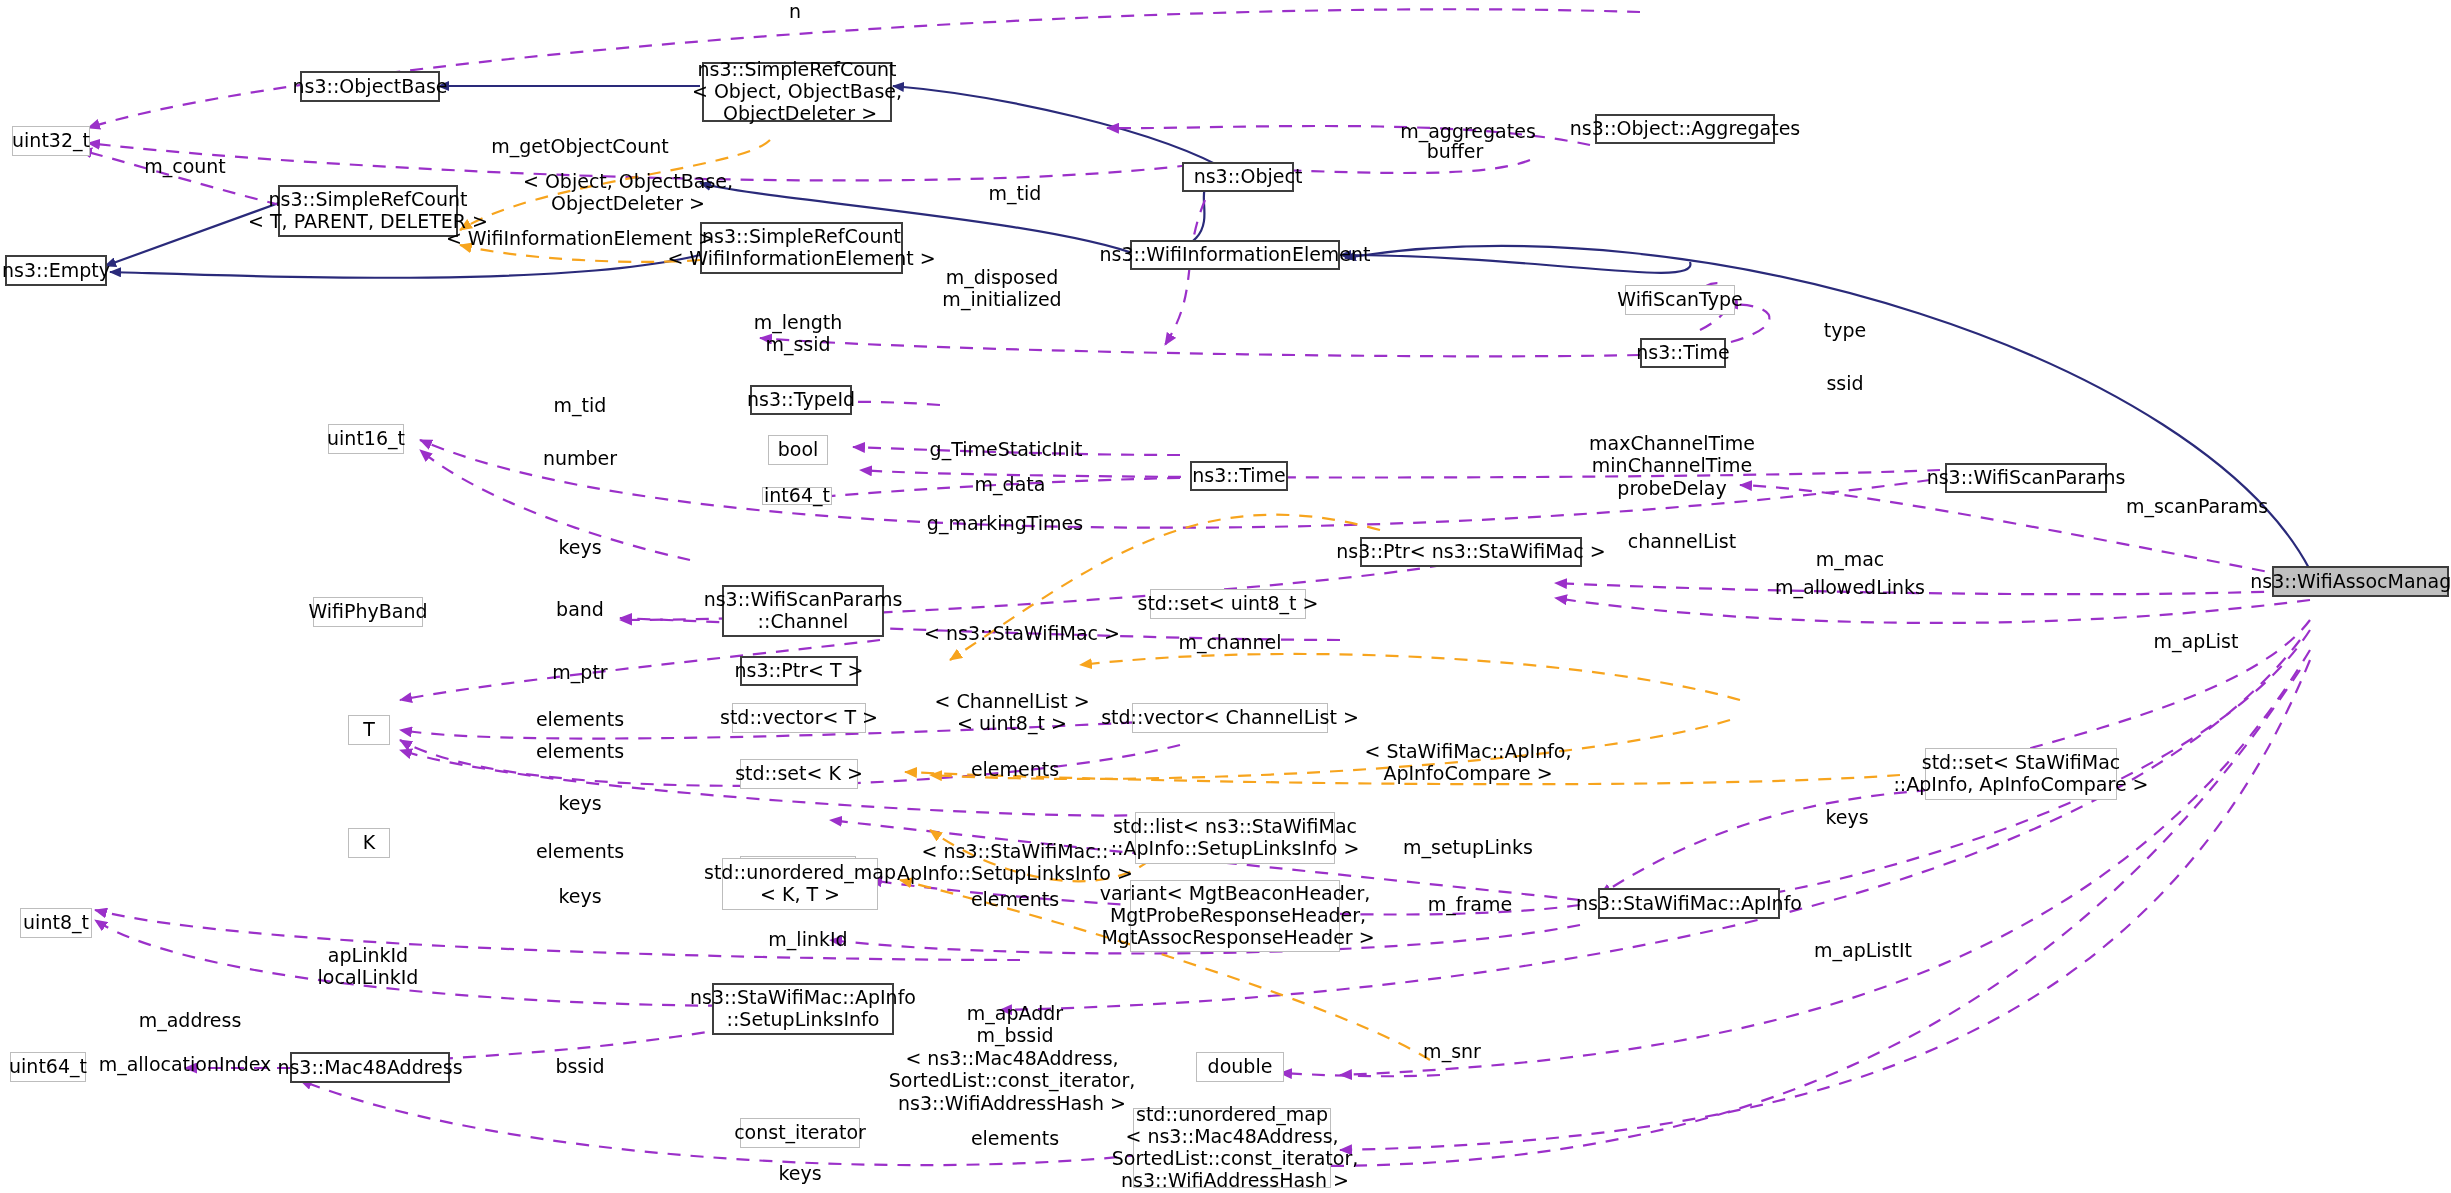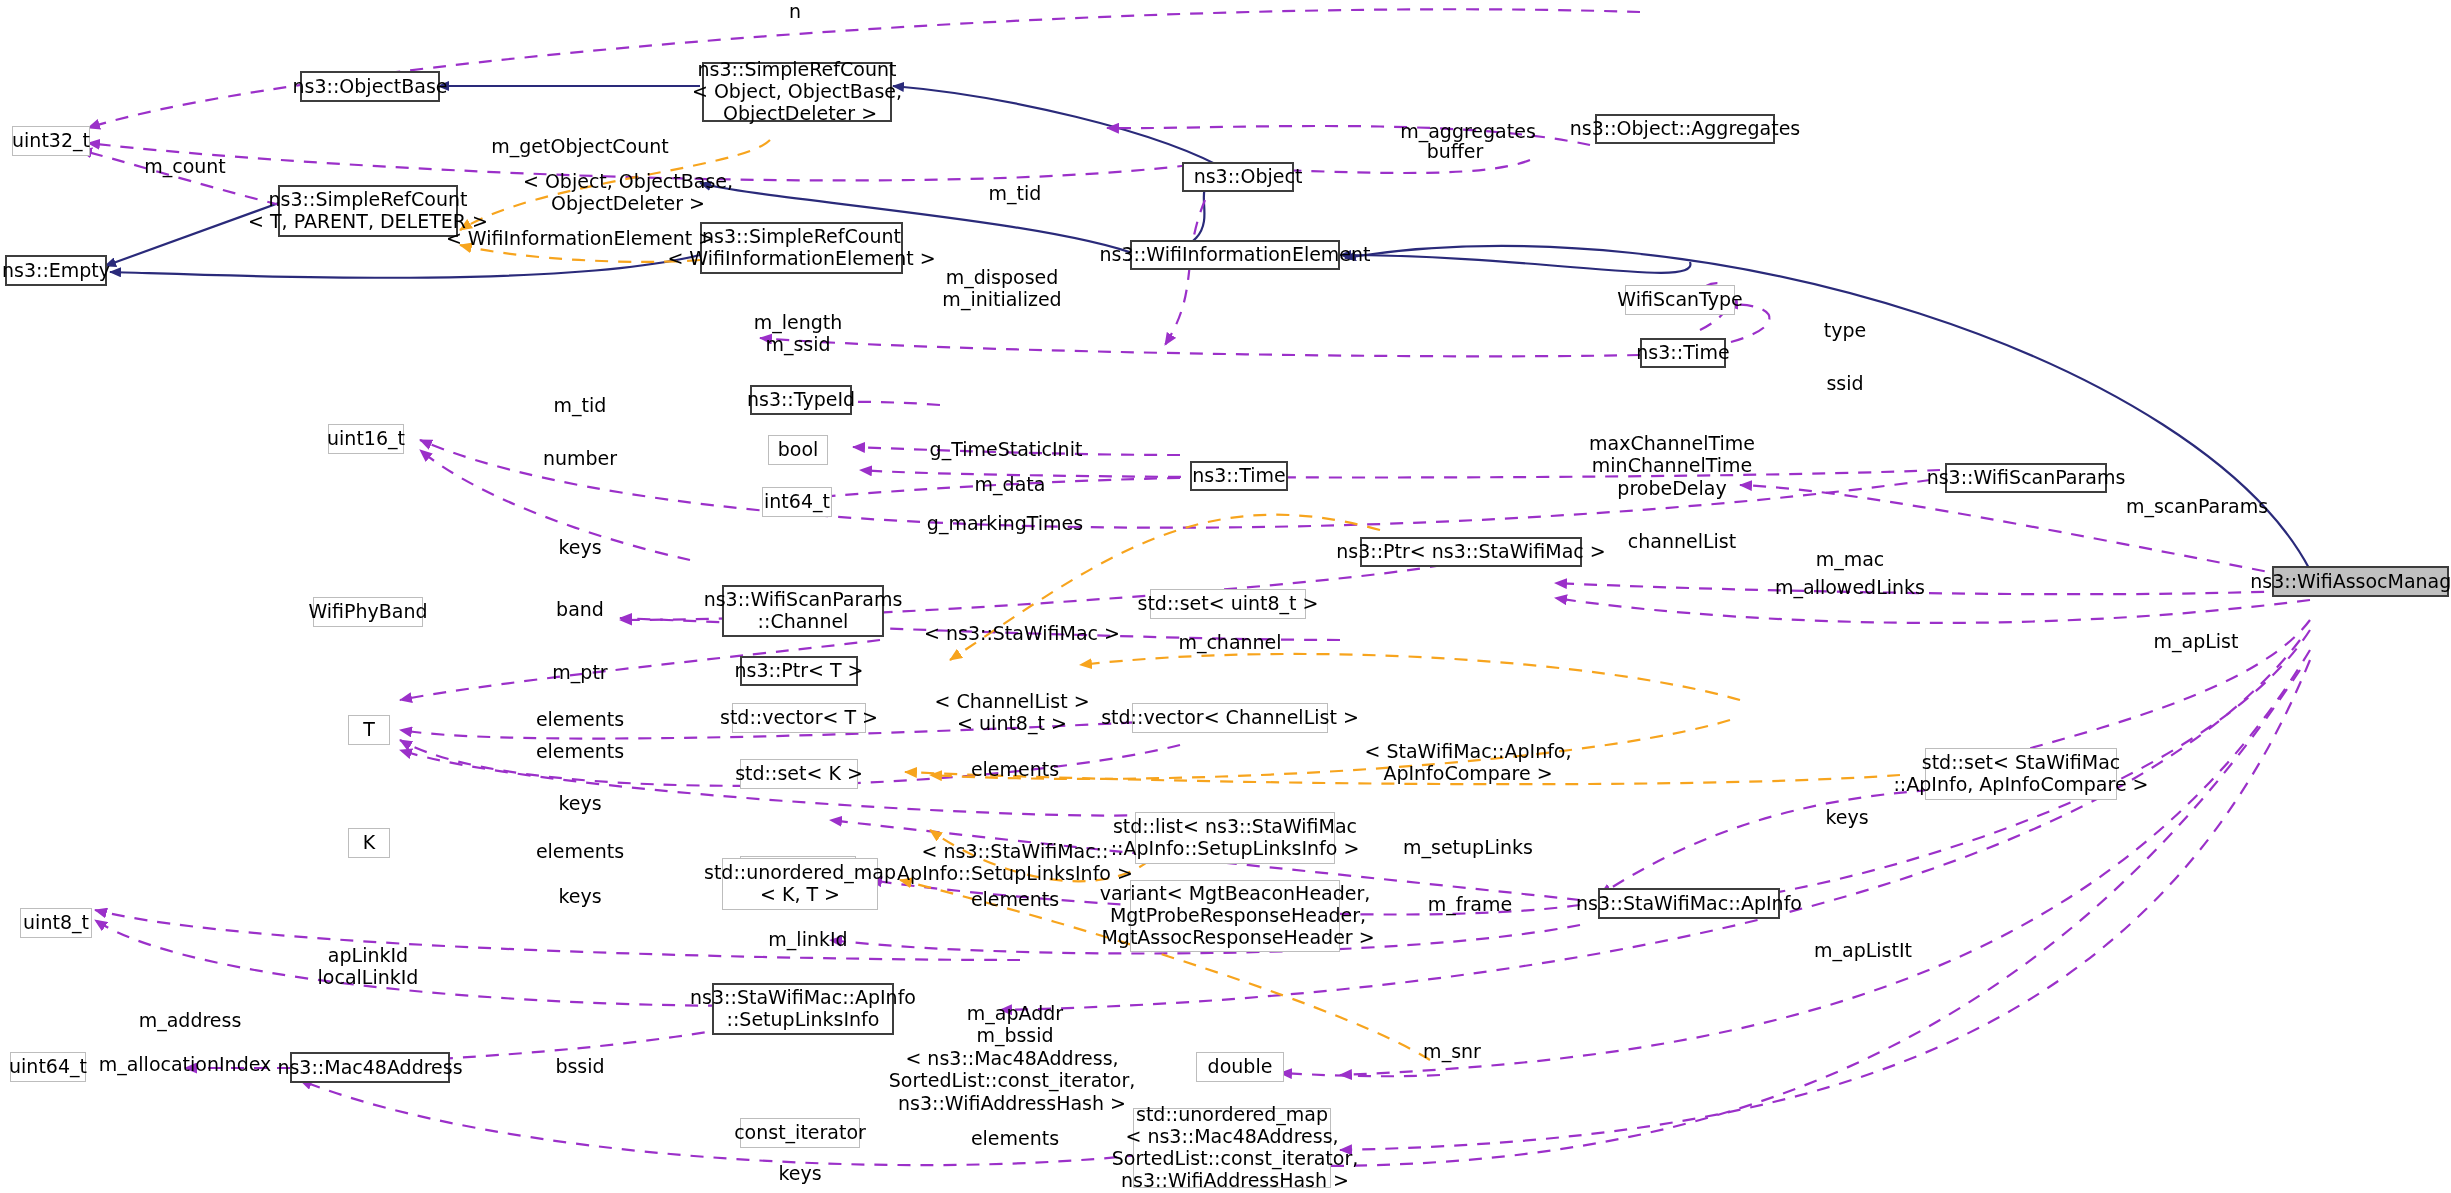--- a/index.html
+++ b/index.html
@@ -113,21 +113,21 @@
 &lt; WifiInformationElement &gt;</div>
   <div class="node cls" style="left:5px;top:255px;width:102px;height:31px;">ns3::Empty</div>
   <div class="node cls" style="left:1130px;top:240px;width:210px;height:30px;">ns3::WifiInformationElement</div>
   <div class="node plain" style="left:1625px;top:285px;width:110px;height:30px;">WifiScanType</div>
   <div class="node cls" style="left:1640px;top:338px;width:86px;height:30px;">ns3::Time</div>
   <div class="node cls" style="left:750px;top:385px;width:102px;height:30px;">ns3::TypeId</div>
   <div class="node plain" style="left:328px;top:424px;width:76px;height:30px;">uint16_t</div>
   <div class="node plain" style="left:768px;top:435px;width:60px;height:30px;">bool</div>
   <div class="node cls" style="left:1190px;top:461px;width:98px;height:30px;">ns3::Time</div>
   <div class="node cls" style="left:1945px;top:463px;width:162px;height:30px;">ns3::WifiScanParams</div>
-  <div class="node plain" style="left:762px;top:487px;width:70px;height:30px;">int64_t</div>
+  <div class="node plain" style="left:762px;top:487px;width:70px;height:18px;">int64_t</div>
   <div class="node cls" style="left:1360px;top:537px;width:222px;height:30px;">ns3::Ptr&lt; ns3::StaWifiMac &gt;</div>
   <div class="node focus" style="left:2272px;top:566px;width:177px;height:31px;">ns3::WifiAssocManager</div>
   <div class="node plain" style="left:1150px;top:589px;width:156px;height:30px;">std::set&lt; uint8_t &gt;</div>
   <div class="node plain" style="left:313px;top:597px;width:110px;height:30px;">WifiPhyBand</div>
   <div class="node cls" style="left:722px;top:585px;width:162px;height:52px;">ns3::WifiScanParams
 ::Channel</div>
   <div class="node plain" style="left:348px;top:715px;width:42px;height:30px;">T</div>
   <div class="node cls" style="left:740px;top:656px;width:118px;height:30px;">ns3::Ptr&lt; T &gt;</div>
   <div class="node plain" style="left:732px;top:703px;width:134px;height:30px;">std::vector&lt; T &gt;</div>
   <div class="node plain" style="left:1132px;top:703px;width:196px;height:30px;">std::vector&lt; ChannelList &gt;</div>

